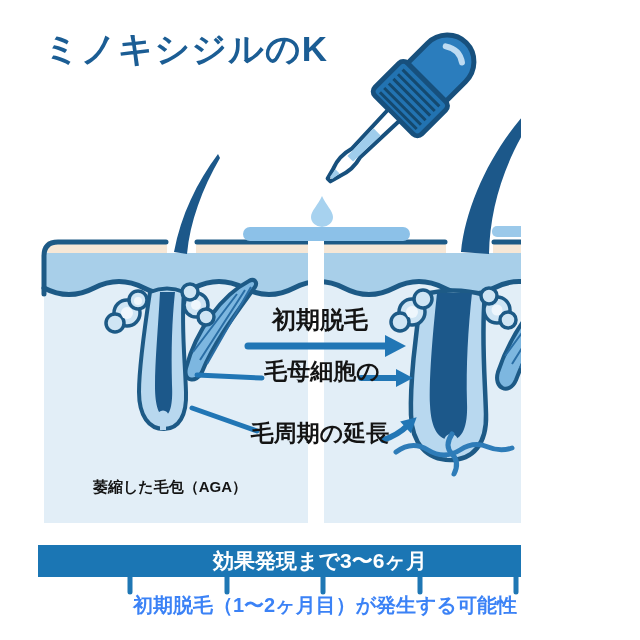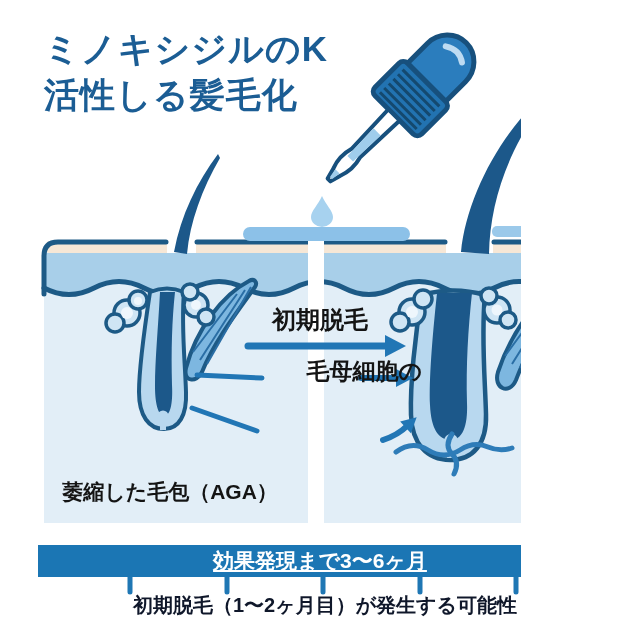--- a/index.html
+++ b/index.html
@@ -12,29 +12,29 @@
     left:44px;top:26px;font-size:35px;font-weight:800;line-height:1.3;
     color:#1b5d94;letter-spacing:1px;white-space:nowrap;
   }
   .title span{display:block;}
   .mlabel{
     font-weight:700;color:#141414;text-align:center;white-space:nowrap;
   }
   .lbl-vaso{left:220px;top:304px;width:200px;font-size:24px;}
   .lbl-matrix{left:222px;top:358px;width:200px;font-size:23px;line-height:27px;}
   .lbl-cycle{left:210px;top:418px;width:220px;font-size:23px;}
-  .cap-left{left:60px;top:478px;width:220px;font-size:21px;}
+  .cap-left{left:60px;top:478px;width:220px;font-size:15px;}
   .cap-right{left:357px;top:467px;width:220px;font-size:21px;line-height:27px;}
-  .cap-line{display:block;text-align:right;}
+  .cap-line{display:block;}
   .arrow-label{
     left:38px;top:545px;width:529px;height:32px;display:flex;align-items:center;justify-content:center;
-    padding-left:35px;box-sizing:border-box;color:#ffffff;font-size:21px;font-weight:700;white-space:nowrap;text-decoration:underline;
+    padding-left:35px;box-sizing:border-box;color:#ffffff;font-size:21px;font-weight:700;white-space:nowrap;
   }
   .timeline-note{
-    left:30px;top:592px;width:590px;text-align:center;color:#0f172a;
+    left:30px;top:592px;width:590px;text-align:center;color:#3b82f6;
     font-size:20px;font-weight:700;white-space:nowrap;
   }
 </style>
 </head>
 <body>
 
 <div class="canvas">
 
   <svg class="abs" style="left:0;top:0" width="640" height="640" viewBox="0 0 640 640">
 
@@ -145,29 +145,29 @@
     </g>
 
     <g>
       <path d="M130,577 V592 M227,577 V592 M323,577 V592 M420,577 V592 M516,577 V592" stroke="#1f77b4" stroke-width="5" stroke-linecap="round"></path>
     </g>
     <polygon points="38,545 567,545 567,532 608,563 567,594 567,577 38,577" fill="#1b76b4"></polygon>
   </svg>
 
   <div class="abs title">
     <span>ミノキシジルのK</span>
-    <span>活性しる髪毛化</span>
   </div>
 
   <div class="abs mlabel lbl-vaso">初期脱毛</div>
 
   <div class="abs mlabel lbl-matrix">
     <span class="cap-line">毛母細胞の</span>
   </div>
 
+  <div class="abs mlabel lbl-cycle">毛周期の延長</div>
 
   <div class="abs mlabel cap-left">萎縮した毛包（AGA）</div>
 
 
   <div class="abs arrow-label">効果発現まで3〜6ヶ月</div>
 
   <div class="abs timeline-note">初期脱毛（1〜2ヶ月目）が発生する可能性</div>
 
 </div>
 

